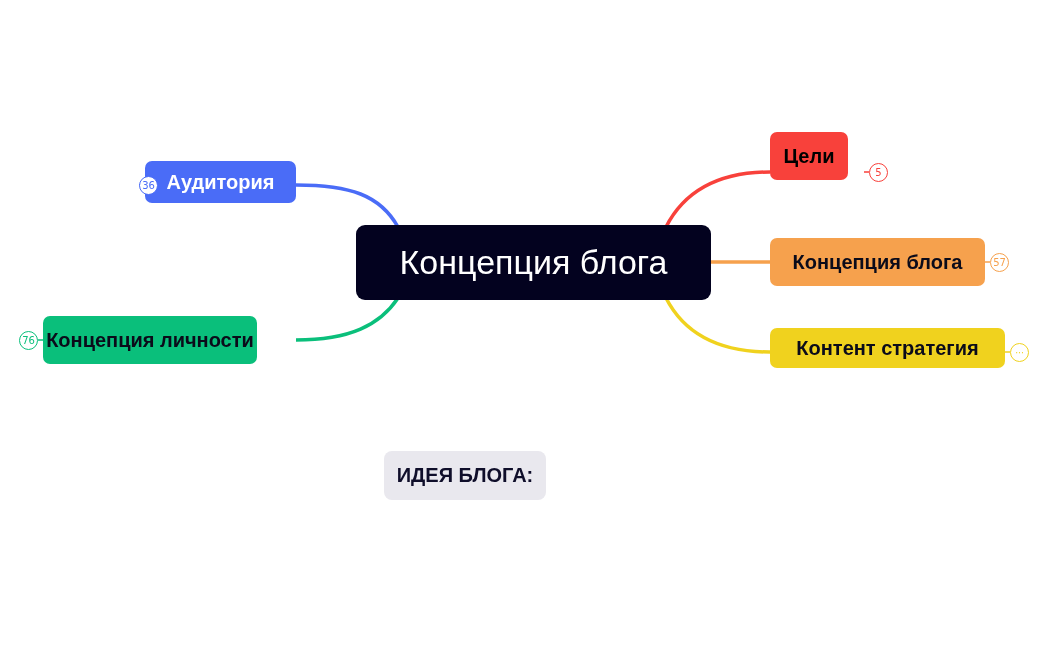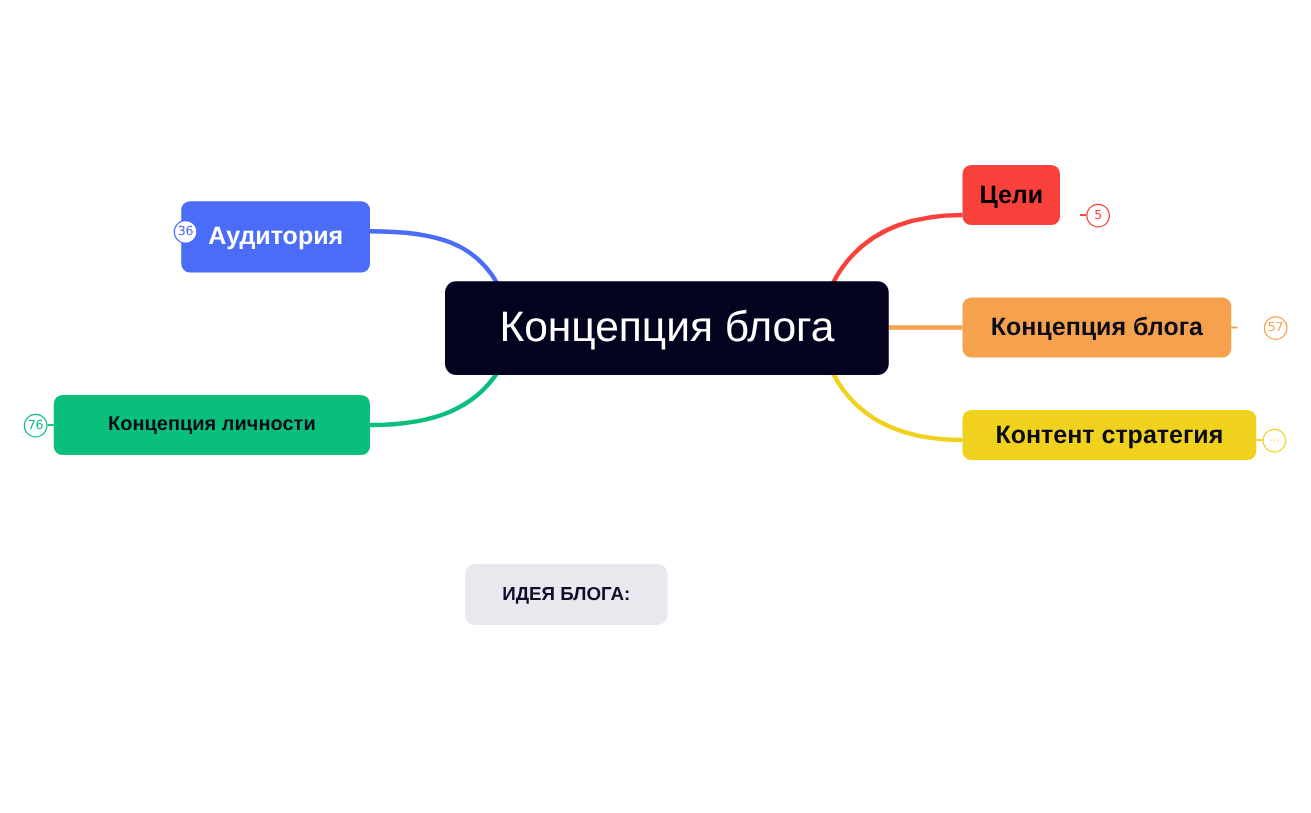--- a/index.html
+++ b/index.html
@@ -5,40 +5,40 @@
   html, body { margin: 0; padding: 0; background: #ffffff; }
   body { width: 1049px; height: 650px; position: relative; overflow: hidden;
          font-family: "Liberation Sans", "DejaVu Sans", sans-serif; }
   .canvas { position: absolute; left: 0; top: 0; width: 1049px; height: 650px; }
   svg.links { position: absolute; left: 0; top: 0; width: 1049px; height: 650px; }
   .node { position: absolute; box-sizing: border-box; display: flex; align-items: center;
           justify-content: center; border-radius: 7px; font-weight: bold; white-space: nowrap;
           cursor: pointer; }
   .root { left: 356px; top: 225px; width: 355px; height: 75px; background: #03021f;
           color: #ffffff; font-size: 34px; border-radius: 9px; font-weight: 500; }
-  .n-aud { left: 145px; top: 161px; width: 151px; height: 57px; background: #4a6cf7;
+  .n-aud { left: 145px; top: 161px; width: 151px; height: 42px; background: #4a6cf7;
            color: #ffffff; font-size: 20px; }
-  .n-pers { left: 43px; top: 316px; width: 253px; height: 48px; background: #0abf7b;
-            color: #0b0b1a; font-size: 16px; }
+  .n-pers { left: 43px; top: 316px; width: 214px; height: 48px; background: #0abf7b;
+            color: #0b0b1a; font-size: 20px; }
   .n-goal { left: 770px; top: 132px; width: 78px; height: 48px; background: #f8413b;
             color: #000000; font-size: 20px; }
   .n-blog { left: 770px; top: 238px; width: 215px; height: 48px; background: #f6a14d;
             color: #0b0b1a; font-size: 20px; }
   .n-cont { left: 770px; top: 328px; width: 235px; height: 40px; background: #f0d21e;
             color: #0b0b1a; font-size: 20px; }
-  .floating { left: 372px; top: 451px; width: 162px; height: 49px; background: #e9e8ee;
-              color: #0f0e2a; font-size: 15px; border-radius: 8px; }
+  .floating { left: 384px; top: 451px; width: 162px; height: 49px; background: #e9e8ee;
+              color: #0f0e2a; font-size: 20px; border-radius: 8px; }
   .badge { position: absolute; box-sizing: border-box; width: 19px; height: 19px;
            border-radius: 50%; background: #ffffff; border: 1.3px solid;
            font-size: 10px; display: flex; align-items: center; justify-content: center;
            cursor: pointer; font-family: "DejaVu Sans", sans-serif; }
   .b-aud { left: 120px; top: 176px; border-color: #4a6cf7; color: #4a6cf7; margin-left: 19px; }
   .b-pers { left: 19px; top: 331px; border-color: #0abf7b; color: #0abf7b; }
   .b-goal { left: 869px; top: 163px; border-color: #f8413b; color: #f8413b; }
-  .b-blog { left: 990px; top: 253px; border-color: #f6a14d; color: #f6a14d; margin-left: 21px; }
+  .b-blog { left: 990px; top: 253px; border-color: #f6a14d; color: #f6a14d; }
   .b-cont { left: 1010px; top: 343px; border-color: #f0d21e; color: #f0d21e; font-size: 9px; }
 </style>
 </head>
 <body>
 
 <div class="canvas">
 
   <svg class="links" viewBox="0 0 1049 650">
     <path d="M296,185 C350,185 380,195 398,227" stroke="#4a6cf7" stroke-width="3.5" fill="none"></path>
     <path d="M296,340 C350,340 380,325 398,298" stroke="#0abf7b" stroke-width="3.5" fill="none"></path>

